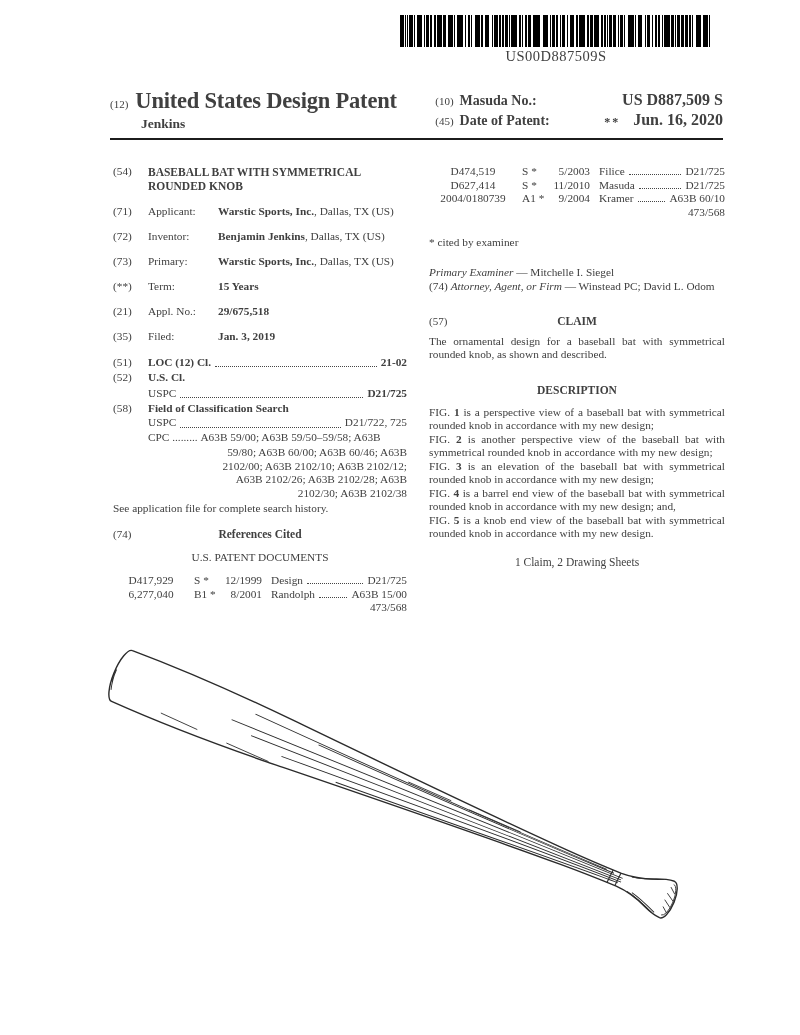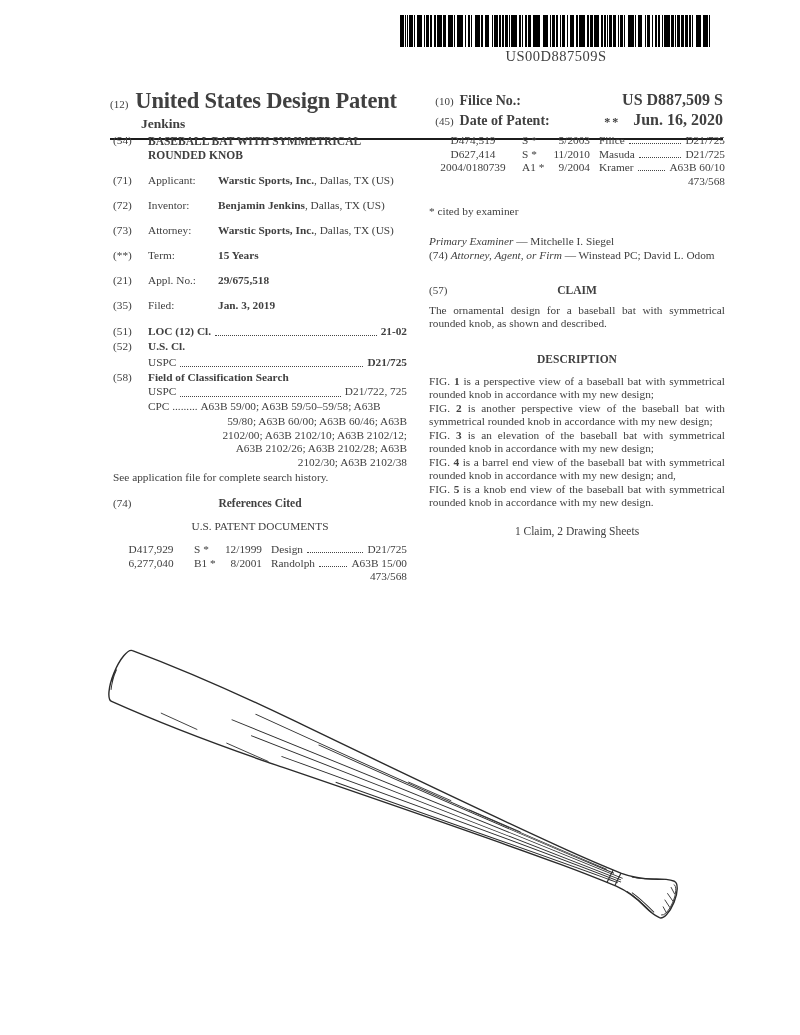--- a/index.html
+++ b/index.html
@@ -20,21 +20,21 @@
   .code{font-size:11px;white-space:nowrap;}
   .doc-title{font-size:22.5px;font-weight:bold;margin:0 0 0 7px;letter-spacing:-.2px;white-space:nowrap;}
   .h-surname{font-size:13.5px;font-weight:bold;margin:2px 0 0 31px;}
   .h-right{width:292px;padding-top:3px;}
   .hr-row{display:flex;align-items:baseline;margin-bottom:2px;}
   .hr-label{font-size:14px;font-weight:bold;margin-left:6px;}
   .hr-value{flex:1;text-align:right;font-size:16px;font-weight:bold;white-space:nowrap;}
   .stars{font-size:12px;position:relative;top:1px;letter-spacing:2px;margin-right:13px;}
   .rule{position:absolute;left:95px;top:138px;width:613px;height:2px;background:#1c1c1c;}
   
-  .columns{position:absolute;left:98px;top:134px;width:612px;display:flex;font-size:11.3px;line-height:1.2;}
+  .columns{position:absolute;left:98px;top:165px;width:612px;display:flex;font-size:11.3px;line-height:1.2;}
   .col-l{width:294px;margin-right:22px;}
   .col-r{width:296px;}
   .kv{display:flex;margin-bottom:11.5px;}
   .kv .c{width:35px;flex:none;}
   .kv .k{width:70px;flex:none;}
   .kv .v{flex:1;}
   b,.b{font-weight:bold;}
   .title54{font-weight:bold;font-size:11.5px;line-height:1.25;}
   .lead{flex:1 1 auto;border-bottom:1.6px dotted #454545;margin:0 4px 2px 4px;min-width:8px;}
   .clsrow{display:flex;margin-bottom:1.5px;}
@@ -77,21 +77,21 @@
     <div class="h-left">
       <div class="title-row">
         <span class="code">(12)</span>
         <h1 class="doc-title">United States Design Patent</h1>
       </div>
       <div class="h-surname">Jenkins</div>
     </div>
     <div class="h-right">
       <div class="hr-row">
         <span class="code">(10)</span>
-        <span class="hr-label">Filice No.:</span>
+        <span class="hr-label">Masuda No.:</span>
         <span class="hr-value">US D887,509 S</span>
       </div>
       <div class="hr-row">
         <span class="code">(45)</span>
         <span class="hr-label">Date of Patent:</span>
         <span class="hr-value"><span class="stars">**</span><span>Jun. 16, 2020</span></span>
       </div>
     </div>
   </div>
   <div class="rule"></div>
@@ -112,21 +112,21 @@
       </div>
 
       <div class="kv">
         <span class="c">(72)</span>
         <span class="k">Inventor:</span>
         <span class="v"><b>Benjamin Jenkins</b><span>, Dallas, TX (US)</span></span>
       </div>
 
       <div class="kv">
         <span class="c">(73)</span>
-        <span class="k">Attorney:</span>
+        <span class="k">Primary:</span>
         <span class="v"><b>Warstic Sports, Inc.</b><span>, Dallas, TX (US)</span></span>
       </div>
 
       <div class="kv">
         <span class="c">(**)</span>
         <span class="k">Term:</span>
         <span class="v b">15 Years</span>
       </div>
 
       <div class="kv">

